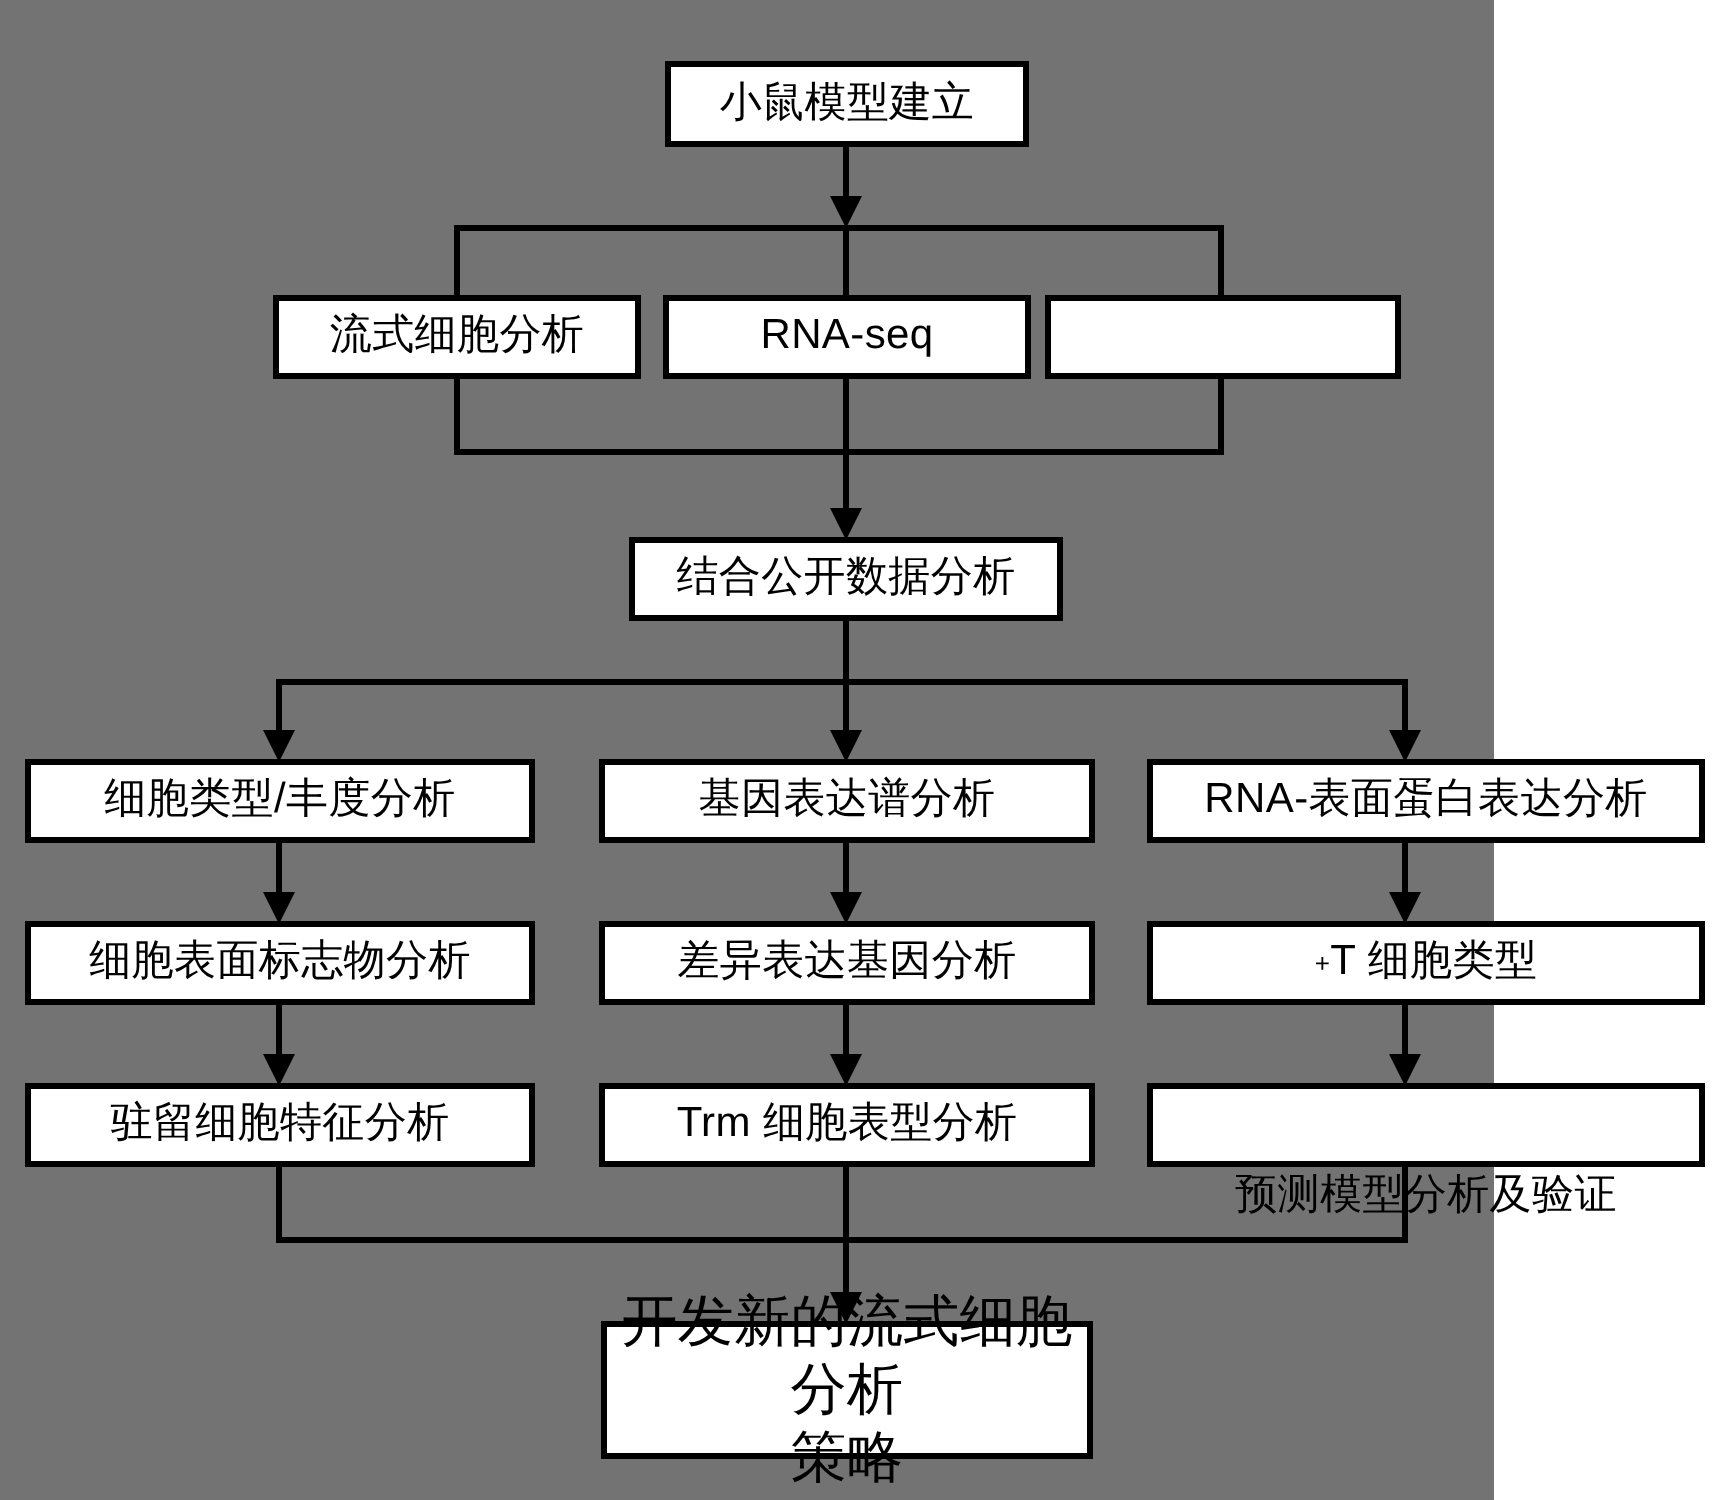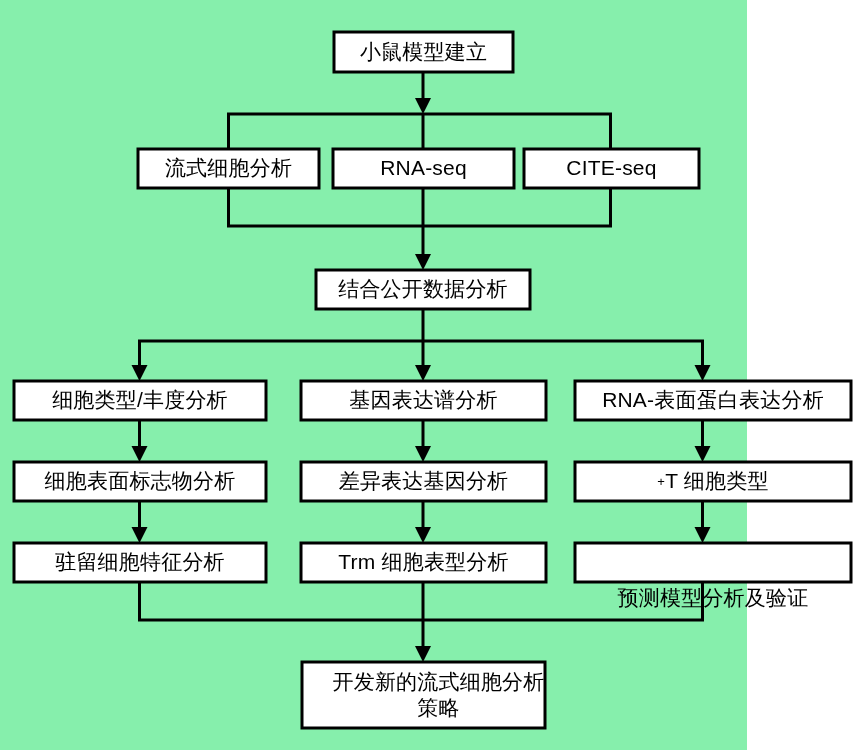--- a/index.html
+++ b/index.html
@@ -10,21 +10,21 @@
   body {
     width: 865px;
     height: 750px;
     font-family: "Liberation Sans", "DejaVu Sans", sans-serif;
     overflow: hidden;
   }
   #flowchart-root {
     position: relative;
     width: 747px;
     height: 750px;
-    background: #86efac;
+    background: #737373;
   }
   svg.chart-svg {
     position: absolute;
     left: 0;
     top: 0;
     width: 865px;
     height: 750px;
     display: block;
   }
   .node-rect {
@@ -52,23 +52,22 @@
     font-family: "Liberation Sans", "DejaVu Sans", sans-serif;
     font-size: 21px;
     line-height: 1.18;
     letter-spacing: 0.2px;
     white-space: pre-line;
     pointer-events: none;
     box-sizing: border-box;
     padding: 0 4px;
   }
   .node-text.two-line {
-    font-size: 21px;
+    font-size: 28px;
     line-height: 1.22;
-    margin-left: 15px;
   }
   .sup {
     font-size: 0.62em;
     vertical-align: super;
     line-height: 0;
   }
 </style>
 </head>
 <body>
 
@@ -139,21 +138,20 @@
     <line class="conn-line" x1="423" y1="620" x2="423" y2="650"></line>
     <polygon class="arrow-head" points="423,662 415,646 431,646"></polygon>
 
     <rect class="node-rect" x="302" y="662" width="243" height="66"></rect>
   </svg>
 
   <div class="node-text" style="left:334px; top:32px; width:179px; height:40px;">小鼠模型建立</div>
 
   <div class="node-text" style="left:333px; top:149px; width:181px; height:39px;">RNA-seq</div>
   <div class="node-text" style="left:138px; top:149px; width:181px; height:39px;">流式细胞分析</div>
-  <div class="node-text" style="left:524px; top:149px; width:175px; height:39px;">CITE-seq</div>
 
   <div class="node-text" style="left:316px; top:270px; width:214px; height:39px;">结合公开数据分析</div>
 
   <div class="node-text" style="left:14px; top:381px; width:252px; height:39px;text-align:right;">细胞类型/丰度分析</div>
   <div class="node-text" style="left:14px; top:462px; width:252px; height:39px;">细胞表面标志物分析</div>
   <div class="node-text" style="left:14px; top:543px; width:252px; height:39px;text-align:right;">驻留细胞特征分析</div>
 
   <div class="node-text" style="left:301px; top:381px; width:245px; height:39px;">基因表达谱分析</div>
   <div class="node-text" style="left:301px; top:543px; width:245px; height:39px;">Trm 细胞表型分析</div>
   <div class="node-text" style="left:301px; top:462px; width:245px; height:39px;">差异表达基因分析</div>

